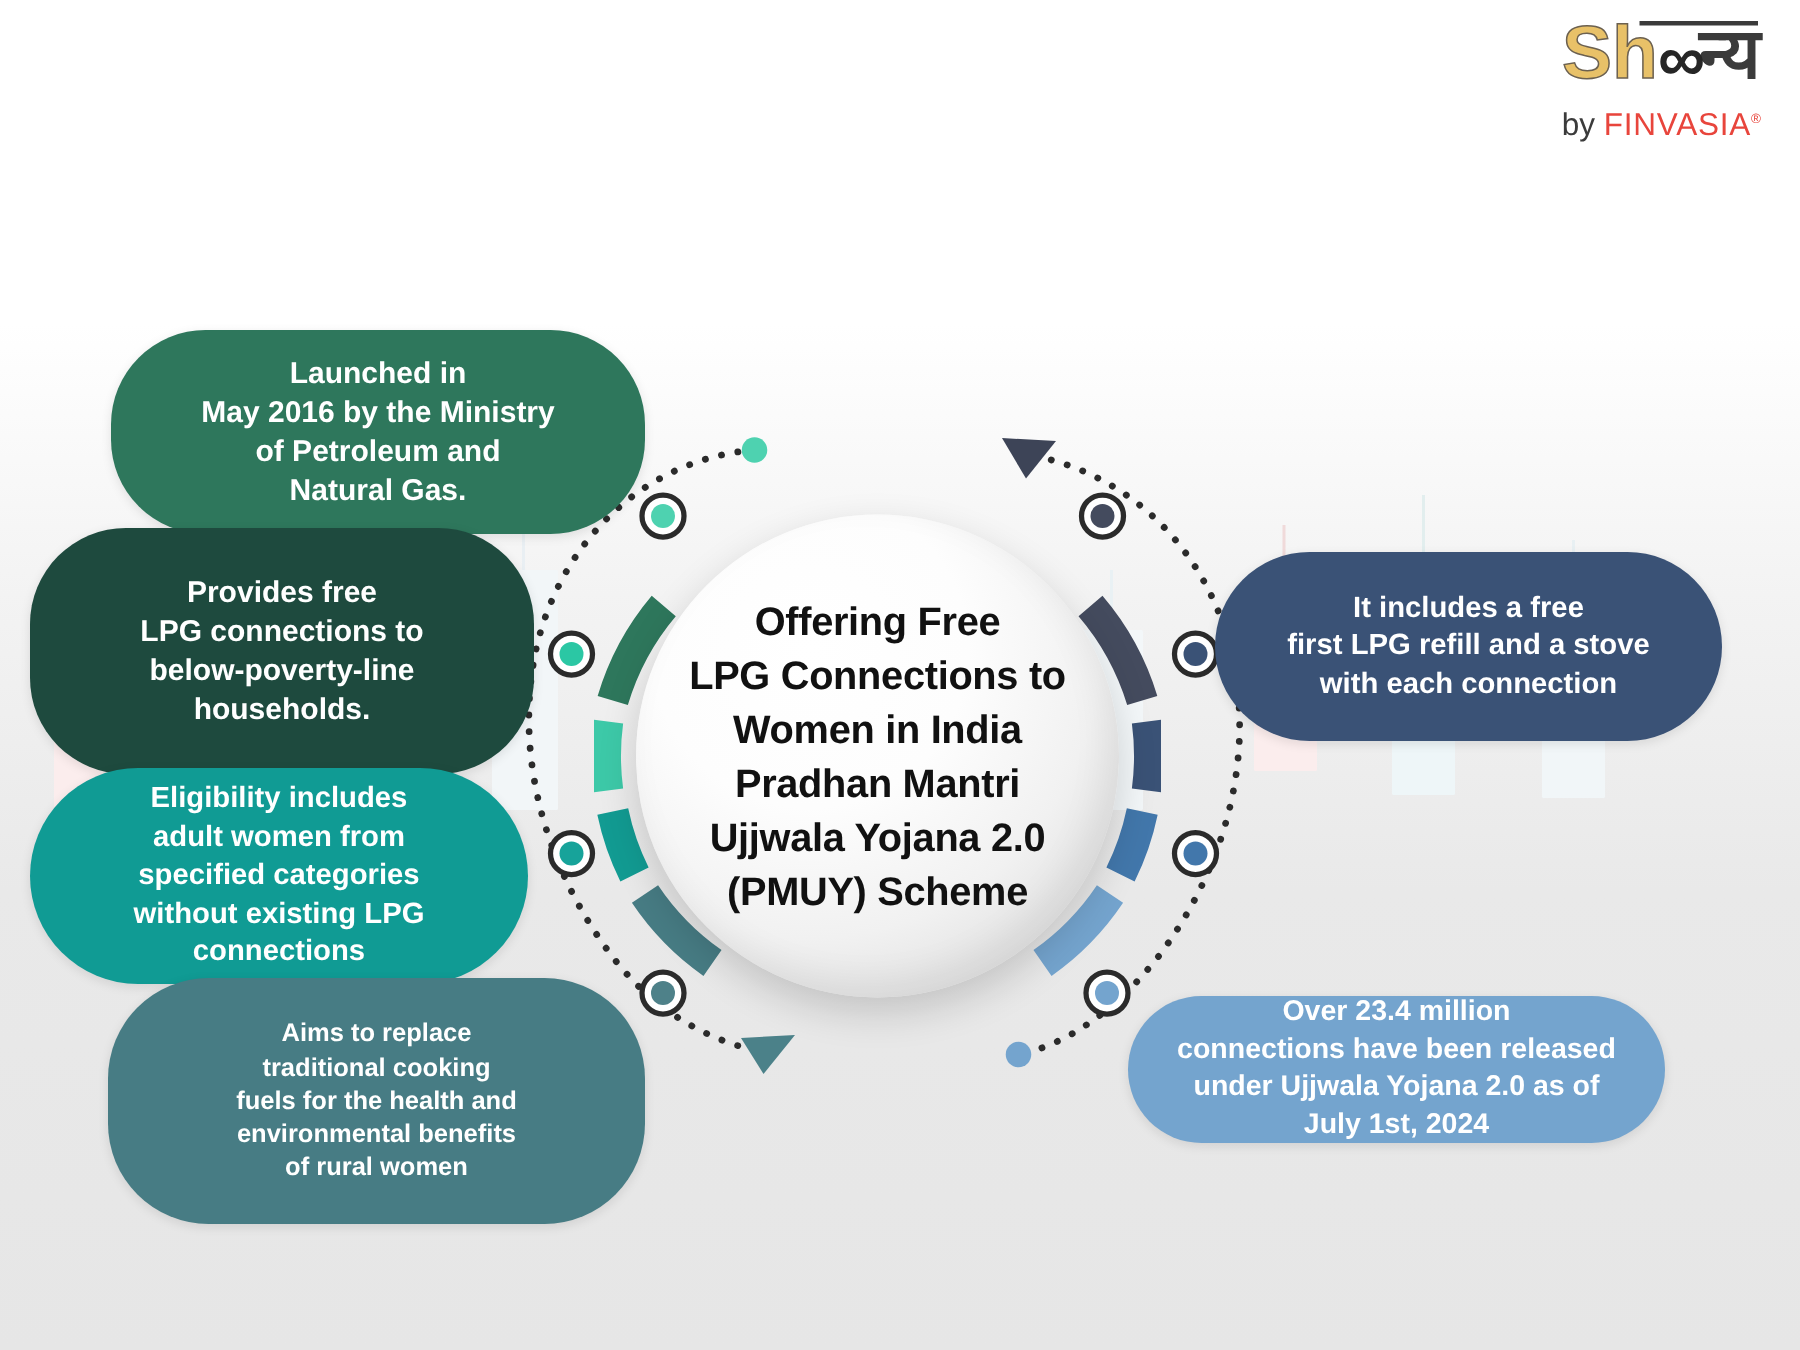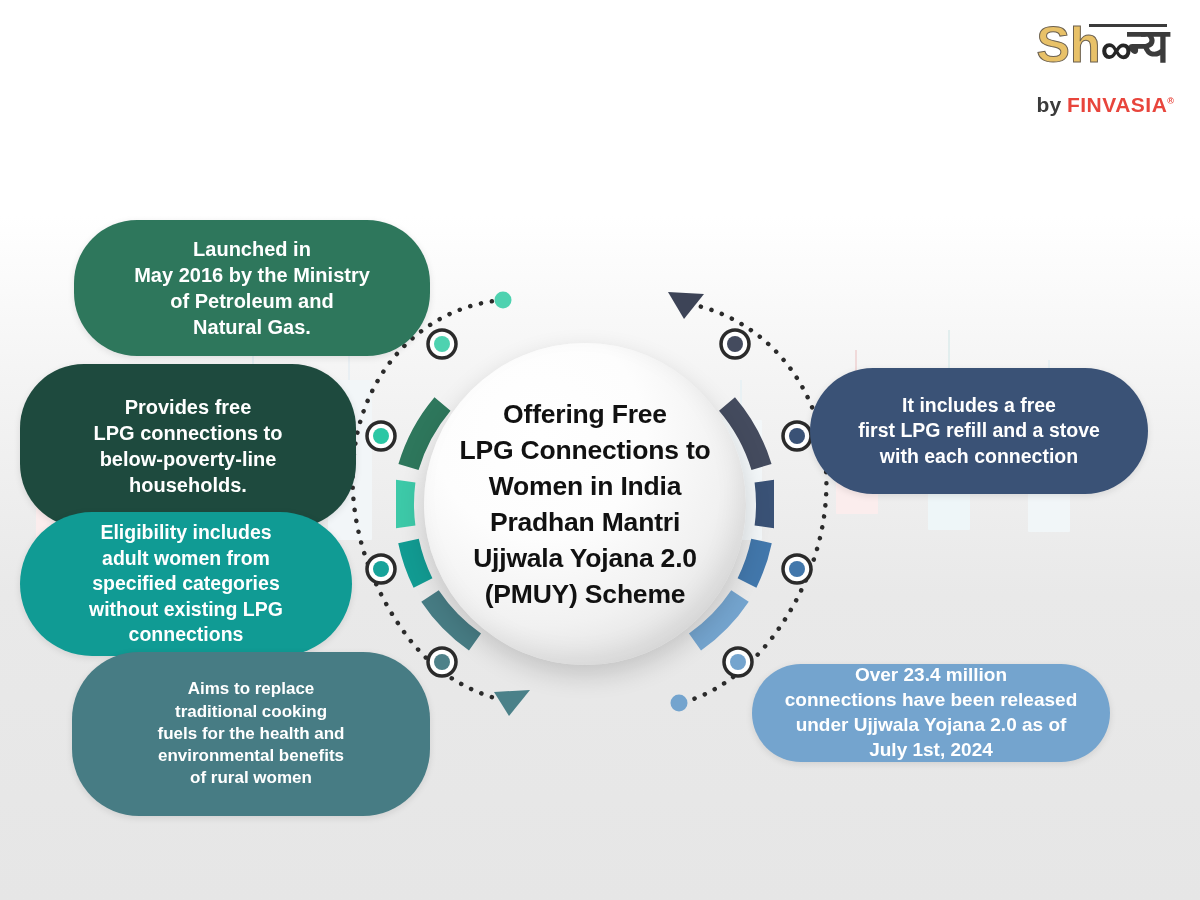--- a/index.html
+++ b/index.html
@@ -33,23 +33,23 @@
     border-radius: 1px;
   }
   .wick {
     position: absolute;
     width: 2px;
   }
 
   
   .logo {
     position: absolute;
-    top: 20px;
+    top: 10px;
     right: 26px;
-    text-align: left;
+    text-align: center;
     line-height: 1;
   }
   .logo-main {
     font-size: 50px;
     font-weight: bold;
     letter-spacing: 0px;
     color: #E8C168;
     -webkit-text-stroke: 1px #6c6150;
     position: relative;
     display: inline-block;
@@ -69,23 +69,23 @@
   }
   .logo-bar {
     position: absolute;
     left: 52px;
     right: 2px;
     top: 4px;
     height: 3px;
     background: #3b3b3b;
   }
   .logo-sub {
-    margin-top: 24px;
+    margin-top: 13px;
     font-size: 21px;
-    font-weight: bold;
+    font-weight: normal;
     color: #3b3b3b;
   }
   .logo-sub .brand {
     color: #E8453C;
     letter-spacing: 0.5px;
   }
   .logo-sub .reg {
     font-size: 9px;
     vertical-align: super;
     color: #E8453C;
@@ -252,21 +252,21 @@
 (PMUY) Scheme</div>
   </div>
 
   <div class="pill" style="left:74px; top:220px; width:356px; height:136px; border-radius:63px; background:#2E775C; font-size:20px;">
     <span>Launched in
 May 2016 by the Ministry
 of  Petroleum and
 Natural Gas.</span>
   </div>
 
-  <div class="pill" style="left:20px; top:364px; width:336px; height:164px; border-radius:64px; background:#1E4A3E; font-size:20px;">
+  <div class="pill" style="left:20px; top:352px; width:336px; height:164px; border-radius:64px; background:#1E4A3E; font-size:20px;">
     <span>Provides free
 LPG connections to
 below-poverty-line
 households.</span>
   </div>
 
   <div class="pill" style="left:20px; top:512px; width:332px; height:144px; border-radius:72px; background:#109B94; font-size:19.5px;">
     <span>Eligibility includes
 adult women from
 specified categories

